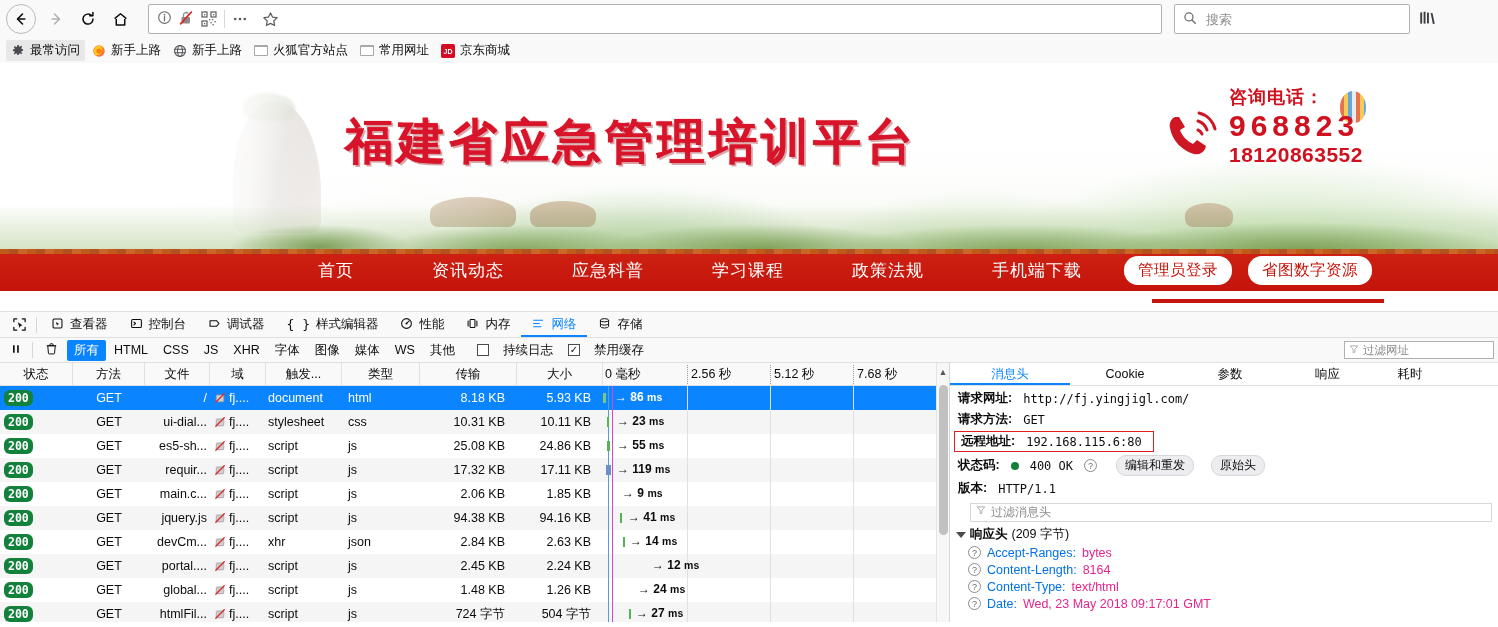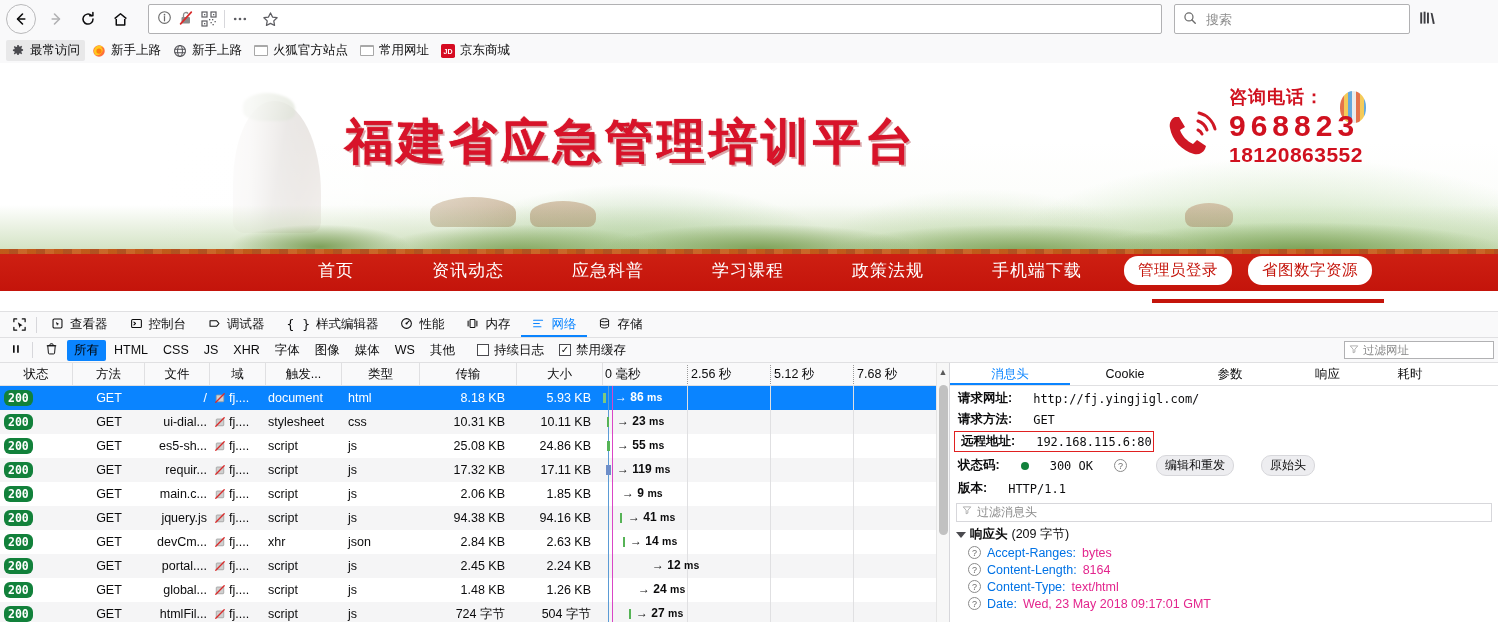--- a/index.html
+++ b/index.html
@@ -162,22 +162,22 @@
     color:#0c0c0d; white-space:nowrap; }
   .dt-tab.active { color:#0a84ff; box-shadow:inset 0 -2px 0 #0a84ff; }
   #dt-picker { width:28px; display:flex; align-items:center; justify-content:center; }
   .dt-sep { width:1px; height:16px; background:#d7d7db; margin:0 3px; }
 
   #dt-filterbar {
     height:25px; background:#f9f9fa; display:flex; align-items:center;
     border-bottom:1px solid #e0e0e2; font-size:12.5px; padding-left:8px; gap:1px;
   }
   .fbtn { padding:2px 7px; border-radius:2px; color:#0c0c0d; white-space:nowrap; }
-  .fbtn.active { background:#0a84ff; color:#000000; }
-  .fchk { display:flex; align-items:center; gap:5px; margin-left:14px; white-space:nowrap;justify-content:space-between; }
+  .fbtn.active { background:#0a84ff; color:#ffffff; }
+  .fchk { display:flex; align-items:center; gap:14px; margin-left:14px; white-space:nowrap;justify-content:space-between; }
   .cbox { width:12px; height:12px; border:1px solid #4a4a4f; background:#fff;
     display:flex; align-items:center; justify-content:center; font-size:10px; line-height:1;
     color:#0c0c0d; }
   #dt-filter-right { margin-left:auto; display:flex; align-items:center; padding-right:4px; }
   #dt-filter-input {
     width:150px; height:18px; border:1px solid #b1b1b3; background:#fff;
     display:flex; align-items:center; gap:4px; padding:8px 4px; font-size:11.5px; color:#8b8b8b;
   }
 
   #dt-body { display:flex; height:259px; }
@@ -224,33 +224,33 @@
 
   #detail-panel { flex:1 1 auto; display:flex; flex-direction:column; overflow:hidden; background:#fff; }
   #detail-tabs {
     height:23px; background:#fff; border-bottom:1px solid #e0e0e2;
     display:flex; align-items:center; font-size:12.5px;
   }
   .dtab { padding:0 10px; height:22px; display:flex; align-items:center; justify-content:center;
     color:#0c0c0d; white-space:nowrap; }
   .dtab.active { color:#0a84ff; box-shadow:inset 0 -2px 0 #0a84ff; }
   #detail-scroll { flex:1 1 auto; overflow:hidden; padding:2px 0 0 0; }
-  .kvline { display:flex; align-items:center; gap:21px; padding:2px 8px; font-size:12.5px;
+  .kvline { display:flex; align-items:center; gap:11px; padding:2px 8px; font-size:12.5px;
     white-space:nowrap; }
   .kvline .k { font-weight:bold; color:#0c0c0d; }
   .kvline .v { font-family:"DejaVu Sans Mono","Liberation Mono",monospace; font-size:12px; color:#0c0c0d; }
   #remote-address-line { border:1px solid #e02020; margin:1px 0 1px 4px; padding:1px 6px;
     display:inline-flex; width:200px; }
   .greendot { width:8px; height:8px; border-radius:50%; background:#12813b; display:inline-block; }
   .qmark { width:13px; height:13px; border:1px solid #8b8b8b; border-radius:50%;
     display:inline-flex; align-items:center; justify-content:center; font-size:9px; color:#6b6b6b; }
   .minibtn { background:#ededf0; border:1px solid #d7d7db; border-radius:10px;
     padding:1px 8px; font-size:12px; }
   #hdr-filter {
-    margin:4px 6px 3px 6px; height:19px; border:1px solid #d7d7db; background:#fff;
+    margin:4px 6px 3px 20px; height:19px; border:1px solid #d7d7db; background:#fff;
     display:flex; align-items:flex-start; gap:5px; padding:0 5px; font-size:12px; color:#8b8b8b;
   }
   #resp-head-title { display:flex; align-items:center; gap:4px; padding:1px 6px;
     font-size:12.5px; font-weight:bold; }
   #resp-head-title .cnt { font-weight:normal; }
   .hdr-row { display:flex; align-items:center; gap:6px; padding:1.5px 6px 1.5px 18px; font-size:12.5px; }
   .hdr-name { color:#0072e5; }
   .hdr-val { color:#e3258d; }
   .tri { width:0; height:0; border-left:5px solid transparent; border-right:5px solid transparent;
     border-top:6px solid #4a4a4f; }
@@ -890,21 +890,21 @@
           <span class="k">请求方法:</span>
           <span class="v">GET</span>
         </div>
         <div class="kvline" id="remote-address-line">
           <span class="k">远程地址:</span>
           <span class="v">192.168.115.6:80</span>
         </div>
         <div class="kvline">
           <span class="k">状态码:</span>
           <span class="greendot"></span>
-          <span class="v">300 OK</span>
+          <span class="v">400 OK</span>
           <span class="qmark">?</span>
           <span class="minibtn" style="margin-left:8px;">编辑和重发</span>
           <span class="minibtn" style="margin-left:6px;">原始头</span>
         </div>
         <div class="kvline">
           <span class="k">版本:</span>
           <span class="v">HTTP/1.1</span>
         </div>
 
         <div id="hdr-filter">

